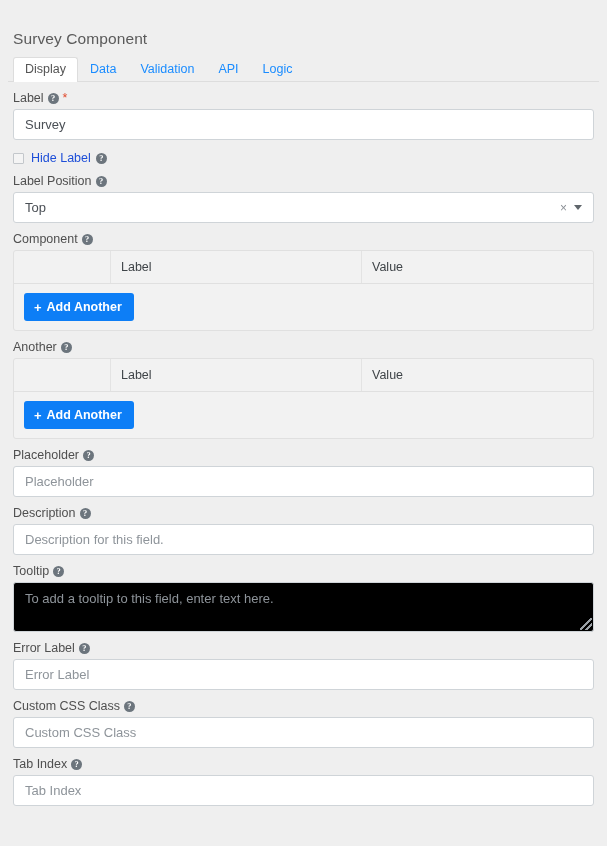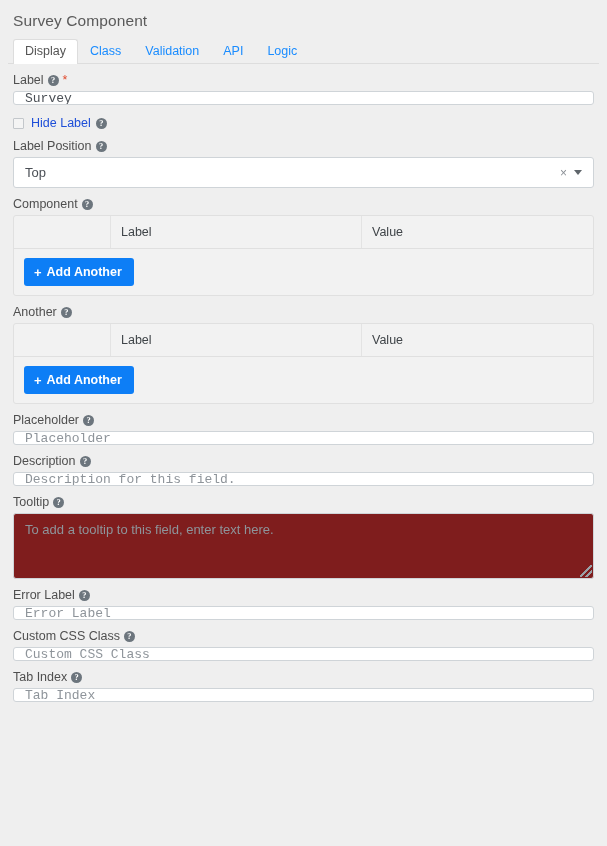--- a/index.html
+++ b/index.html
@@ -7,21 +7,21 @@
   body {
     width: 607px;
     height: 846px;
     background: #efefef;
     font-family: "Liberation Sans", sans-serif;
     font-size: 13px;
     color: #333333;
     overflow: hidden;
   }
 
-  .panel { padding: 4px 8px; }
+  .panel { padding: 10px 8px; margin-top: 12px; }
 
   
   .component-title {
     font-size: 15.5px;
     color: #5a5a5a;
     font-weight: normal;
     padding: 8px 2px 9px 5px;
     letter-spacing: 0.1px;
   }
 
@@ -76,39 +76,38 @@
     text-align: center;
     font-weight: bold;
     font-family: "Liberation Serif", serif;
     cursor: pointer;
     flex: none;
   }
 
   
   .input-box {
     width: 100%;
-    height: 14px;
+    height: 31px;
     background: #ffffff;
     border: 1px solid #cfd4d8;
     border-radius: 3px;
     padding: 0 11px;
     display: flex;
     align-items: center;
     font-size: 13px;
     color: #4a4f55;
     overflow: hidden;
     white-space: nowrap;
-    font-family: Liberation Mono, monospace;
   }
   .input-box.placeholder { color: #8e949a; }
 
   .textarea-box {
     width: 100%;
-    height: 66px;
-    background: #7f1d1d;
+    height: 50px;
+    background: #000000;
     border: 1px solid #cfd4d8;
     border-radius: 3px;
     padding: 8px 11px;
     font-size: 13px;
     color: #8e949a;
     position: relative;
   }
   .resize-grip {
     position: absolute;
     right: 1px; bottom: 1px;
@@ -217,21 +216,21 @@
 </style>
 </head>
 <body>
 
 <div class="panel">
 
   <div class="component-title">Survey Component</div>
 
   <div class="tabs">
     <div class="tab active">Display</div>
-    <div class="tab">Class</div>
+    <div class="tab">Data</div>
     <div class="tab">Validation</div>
     <div class="tab">API</div>
     <div class="tab">Logic</div>
   </div>
 
   <div class="form-group">
     <div class="field-label">
       <span class="lbl-text">Label</span>
       <span class="help-icon">?</span>
       <span class="required-star">*</span>

